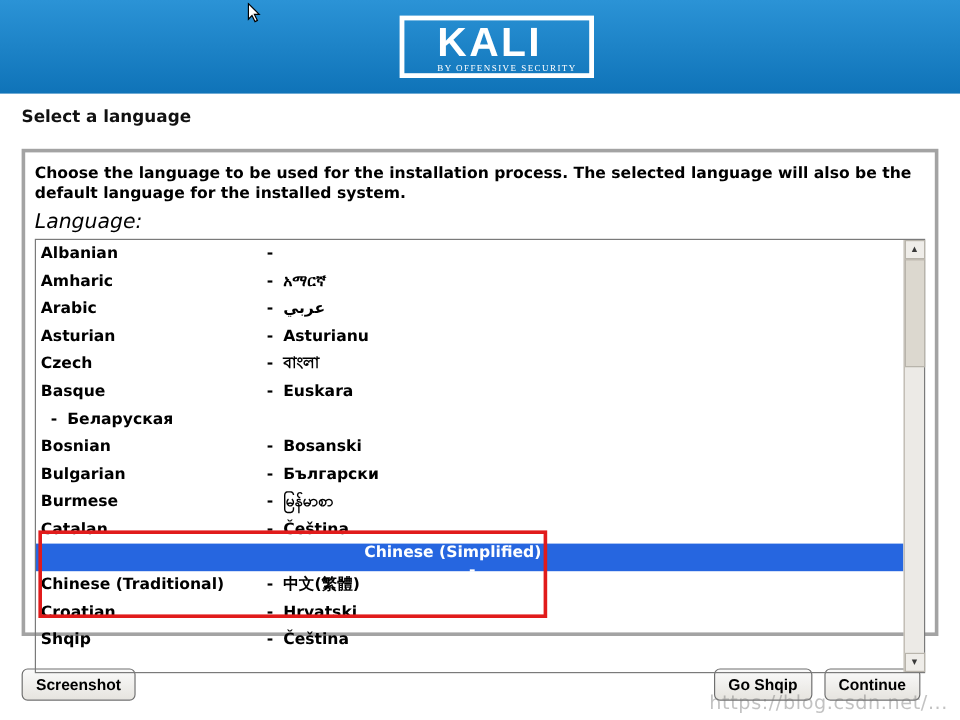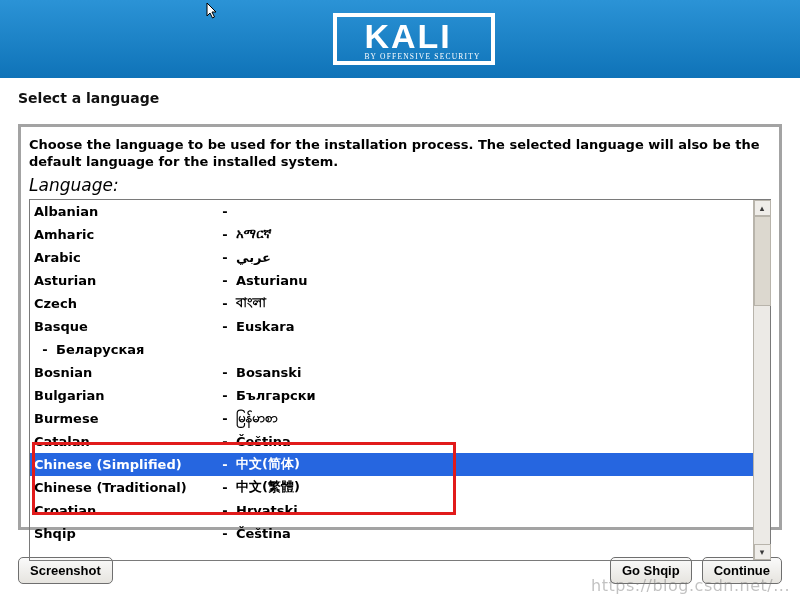--- a/index.html
+++ b/index.html
@@ -47,21 +47,21 @@
     border: 1px solid #7a7a7a; margin-top: 4px;
     display: flex; height: 362px;
     position: relative;
   }
   .list-scroll { flex: 1; overflow: hidden; }
   .list { font-size: 13px; font-weight: bold; color: #000; }
   .row {
     display: flex; align-items: center; height: 23px;
     padding-left: 4px; white-space: nowrap;
   }
-  .row.selected { background: #2666e0; color: #fff; }
+  .row.selected { background: #2666e0; color: #fff; flex-direction: column; }
   .c1 { width: 180px; }
   .c2 { width: 22px; text-align: center; }
   .c3 { flex: 1; }
 
   .scrollbar {
     width: 17px; background: #eceae6; border-left: 1px solid #b8b4ab;
     display: flex; flex-direction: column; align-items: center;
   }
   .sb-btn {
     width: 17px; height: 16px; background: #efede9;
@@ -76,21 +76,21 @@
 
   .highlight-box {
     position: absolute;
     border: 3px solid #e11b1b;
     left: 2px; top: 242px; width: 424px; height: 73px;
     pointer-events: none;
   }
 
   .buttons {
     display: flex; justify-content: space-between; align-items: center;
-    padding: 12px 18px 0 18px;
+    padding: 12px 33px 0 18px;
     gap: 18px;
   }
   .btn {
     font-size: 13px; font-weight: bold;
     padding: 5px 11px; border: 1px solid #6f6f6f; border-radius: 5px;
     background: linear-gradient(180deg, #fafafa, #e6e4df);
     cursor: pointer;
   }
   .btn-group { display: flex; gap: 10px; }
 

